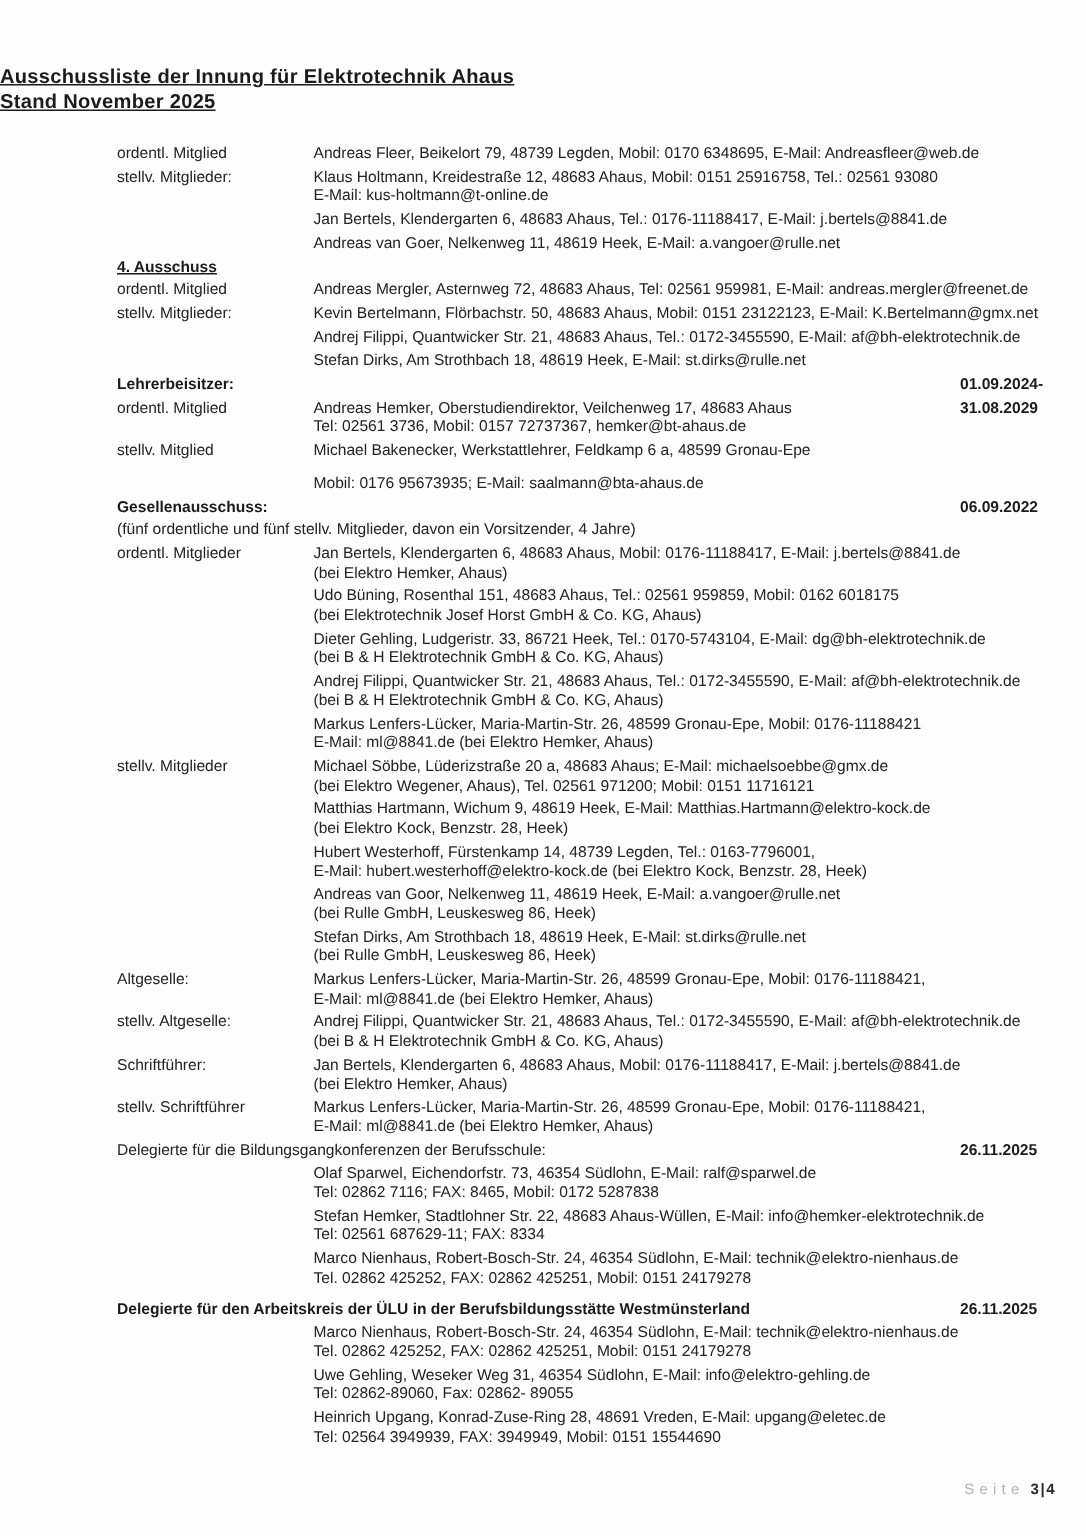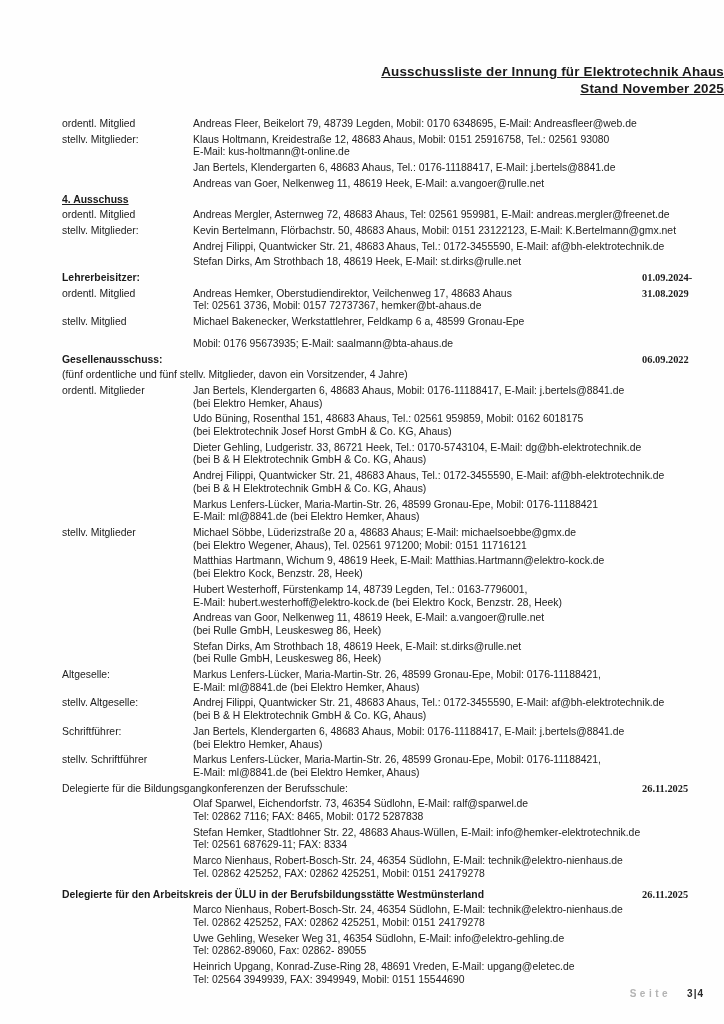--- a/index.html
+++ b/index.html
@@ -8,32 +8,32 @@
     width: 724px;
     height: 1024px;
     background: #fefefe;
     font-family: "Liberation Sans", "DejaVu Sans", sans-serif;
     font-size: 10.4px;
     color: #222;
     overflow: hidden;
     box-sizing: border-box;
   }
   .titleblock {
-    padding-top: 63px;
-    text-align: right;
+    padding-top: 42px;
+    text-align: left;
   }
   .title-line {
     font-weight: bold;
     font-size: 13.4px;
     line-height: 17px;
     text-decoration: underline;
     color: #1b1b1b;
     letter-spacing: 0.2px;
   }
-  .rows { margin-top: 21px; }
+  .rows { margin-top: 21px; padding-left: 16px; }
   .row {
     position: relative;
     display: flex;
     margin-bottom: 3px;
     padding-left: 62px;
     box-sizing: border-box;
   }
   .lbl {
     flex: 0 0 131px;
     line-height: 12.7px;
@@ -42,39 +42,37 @@
   .lbl.wide { flex: 0 0 auto; text-align: right; }
   .lbl.b { font-weight: bold; color: #1b1b1b; }
   .lbl.u { text-decoration: underline; }
   .content { flex: 0 1 auto; }
   .line {
     line-height: 12.7px;
     white-space: nowrap;
   }
   .note {
     position: absolute;
-    left: 642px;
+    left: 624px;
     top: 0;
     font-weight: bold;
     color: #1b1b1b;
     line-height: 12.7px;
     white-space: nowrap;
-    font-family: Liberation Serif, serif;
   }
   .footer {
     position: absolute;
     right: 20px;
     top: 988px;
     font-size: 10px;
   }
   .footer .f-label {
     color: #b3b3b3;
     letter-spacing: 3.5px;
-    margin-right: 16px;
-    font-weight: bold;
+    margin-right: 4px;
   }
   .footer .f-page {
     color: #2a2a2a;
     font-weight: bold;
     letter-spacing: 1px;
   }
 </style>
 </head>
 <body>
 

